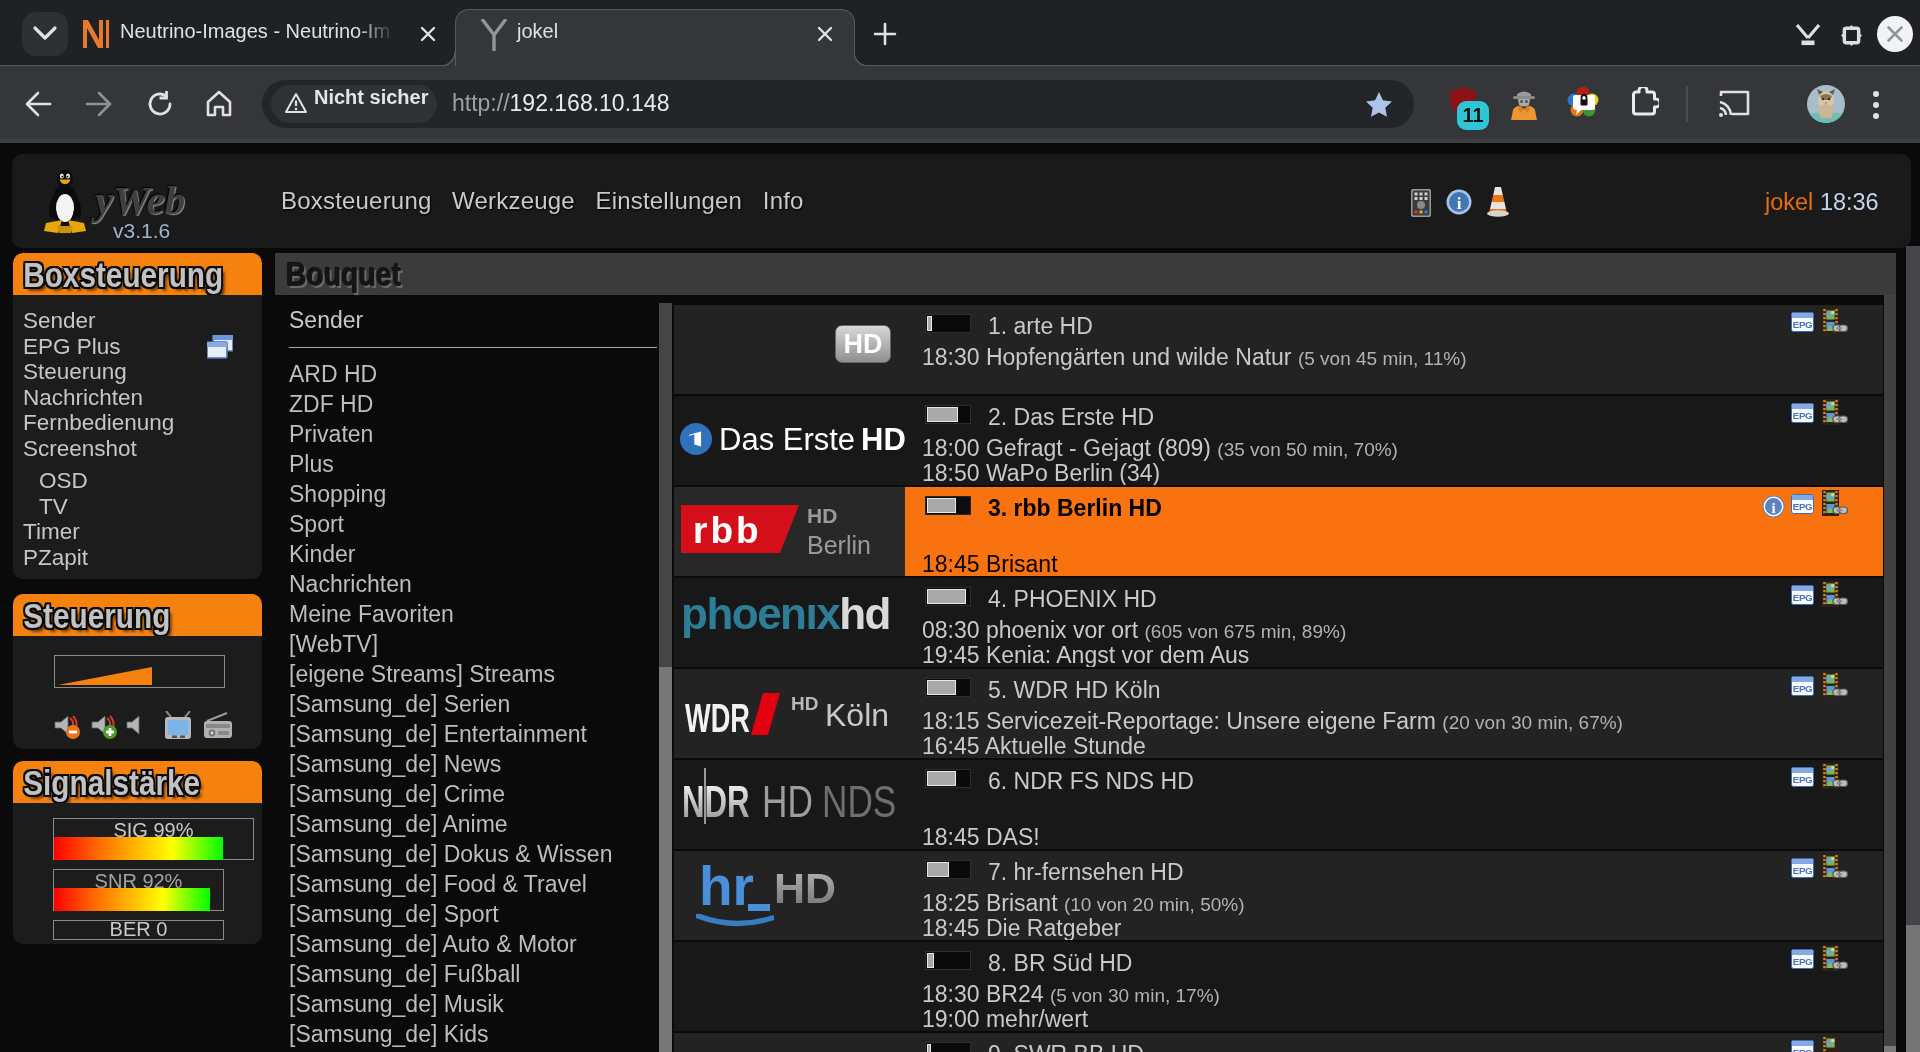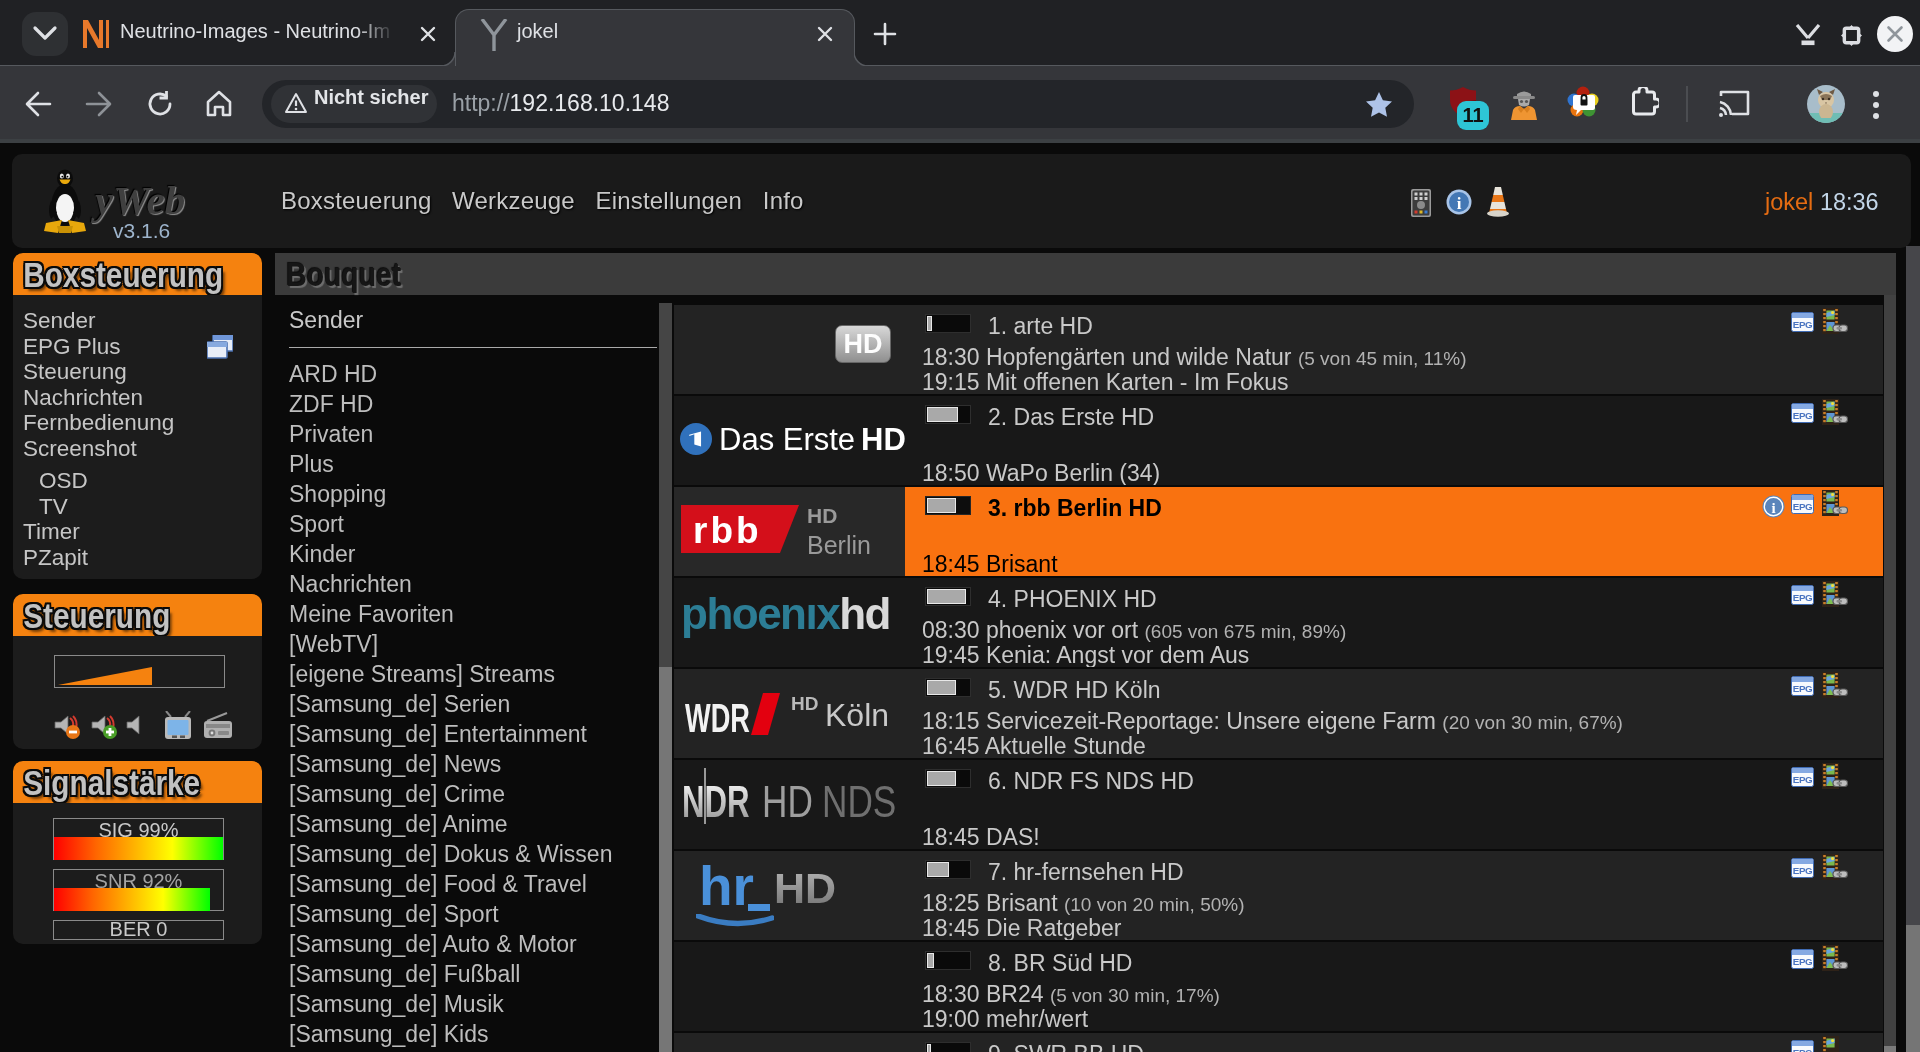--- a/index.html
+++ b/index.html
@@ -314,21 +314,21 @@
           <circle cx="9" cy="22" r="3.4" fill="#777"></circle>
             <circle cx="9" cy="22" r="1.4" fill="#ddd"></circle>
           <rect x="15" y="20" width="11" height="4" rx="1" fill="#888"></rect>
         </svg>
       </div>
 
       <div class="obox-h" style="left:13px;top:618px;width:249px;">
           <span>Signalstärke</span>
         </div>
       <div class="sbody" style="left:13px;top:660px;width:249px;height:141px;">
-        <div class="abs" style="left:40px;top:15px;width:171px;height:42px;border:1px solid #8a8a8a;">
+        <div class="abs" style="left:40px;top:15px;width:201px;height:42px;border:1px solid #8a8a8a;">
           <div style="text-align:center;font-size:20px;color:#c9c9c9;padding-top:0px;">SIG 99%</div>
           <div class="abs" style="left:0px;top:18px;width:169px;height:23px;background:linear-gradient(to right,#f00 0%,#f60 25%,#fc0 55%,#ff0 70%,#4f0 92%,#0f0 100%);"></div>
         </div>
         <div class="abs" style="left:40px;top:66px;width:171px;height:42px;border:1px solid #8a8a8a;">
           <div style="text-align:center;font-size:20px;color:#a3a3a3;padding-top:0px;">SNR 92%</div>
           <div class="abs" style="left:0px;top:18px;width:156px;height:23px;background:linear-gradient(to right,#f00 0%,#f60 25%,#fc0 55%,#ff0 70%,#4f0 92%,#0f0 100%);"></div>
         </div>
         <div class="abs" style="left:40px;top:117px;width:171px;height:20px;border:1px solid #8a8a8a;">
           <div style="text-align:center;font-size:20px;color:#c9c9c9;margin-top:-3px;">BER 0</div>
         </div>
@@ -350,21 +350,20 @@
       <div class="row rlight" style="top:162px;">
         <div class="cell">
           <div class="abs" style="left:161px;top:20px;width:56px;height:38px;border-radius:7px;background:linear-gradient(#d8d8d8,#8f8f8f);border:1px solid #666;text-align:center;">
             <span style="font-size:27px;font-weight:bold;color:#fdfdfd;line-height:36px;">HD</span></div>
         </div>
         <div class="pbox">
             <div class="pfill" style="width:5px;"></div>
           </div>
         <div class="l1">1. arte HD</div>
         <div class="l2">18:30 Hopfengärten und wilde Natur <span class="sm">(5 von 45 min, 11%)</span></div>
-        <div class="l3">19:15 Mit offenen Karten - Im Fokus</div>
         <svg class="icoepg" width="23" height="20" viewBox="0 0 23 20">
             <rect x="0.5" y="0.5" width="22" height="19" rx="2" fill="#f8fafd" stroke="#3f6bb4" stroke-width="1"></rect>
             <rect x="1" y="1" width="21" height="5" fill="#85a9e2"></rect>
             <text x="11.5" y="15.5" text-anchor="middle" font-size="9.8" font-weight="bold" fill="#4a74c0" style="font-family:'Liberation Sans';letter-spacing:-0.4px;">EPG</text>
           </svg>
         <svg class="icostream" width="28" height="27" viewBox="0 0 28 27">
             <rect x="2" y="0" width="17" height="26" fill="#2e2218"></rect>
             <g fill="#c87e28">
               <rect x="3.2" y="1" width="2.6" height="2.2"></rect>
               <rect x="3.2" y="5" width="2.6" height="2.2"></rect>
@@ -397,20 +396,21 @@
           <svg class="abs" style="left:6px;top:27px;" width="32" height="32" viewBox="0 0 38 38">
               <circle cx="19" cy="19" r="19" fill="#3071bc"></circle>
               <path d="M11 14 L25 10 L25 28 L17 25.5 L17 13.5 L11 15.5 Z" fill="#fff"></path>
             </svg>
           <div class="abs" style="left:45px;top:26px;font-size:31px;color:#ffffff;white-space:nowrap;">Das Erste<span style="font-weight:bold;margin-left:6px;">HD</span></div>
         </div>
         <div class="pbox">
             <div class="pfill" style="width:31px;"></div>
           </div>
         <div class="l1">2. Das Erste HD</div>
+        <div class="l2">18:00 Gefragt - Gejagt (809) <span class="sm">(35 von 50 min, 70%)</span></div>
         <div class="l3">18:50 WaPo Berlin (34)</div>
         <svg class="icoepg" width="23" height="20" viewBox="0 0 23 20">
             <rect x="0.5" y="0.5" width="22" height="19" rx="2" fill="#f8fafd" stroke="#3f6bb4" stroke-width="1"></rect>
             <rect x="1" y="1" width="21" height="5" fill="#85a9e2"></rect>
             <text x="11.5" y="15.5" text-anchor="middle" font-size="9.8" font-weight="bold" fill="#4a74c0" style="font-family:'Liberation Sans';letter-spacing:-0.4px;">EPG</text>
           </svg>
         <svg class="icostream" width="28" height="27" viewBox="0 0 28 27">
             <rect x="2" y="0" width="17" height="26" fill="#2e2218"></rect>
             <g fill="#c87e28">
               <rect x="3.2" y="1" width="2.6" height="2.2"></rect>

